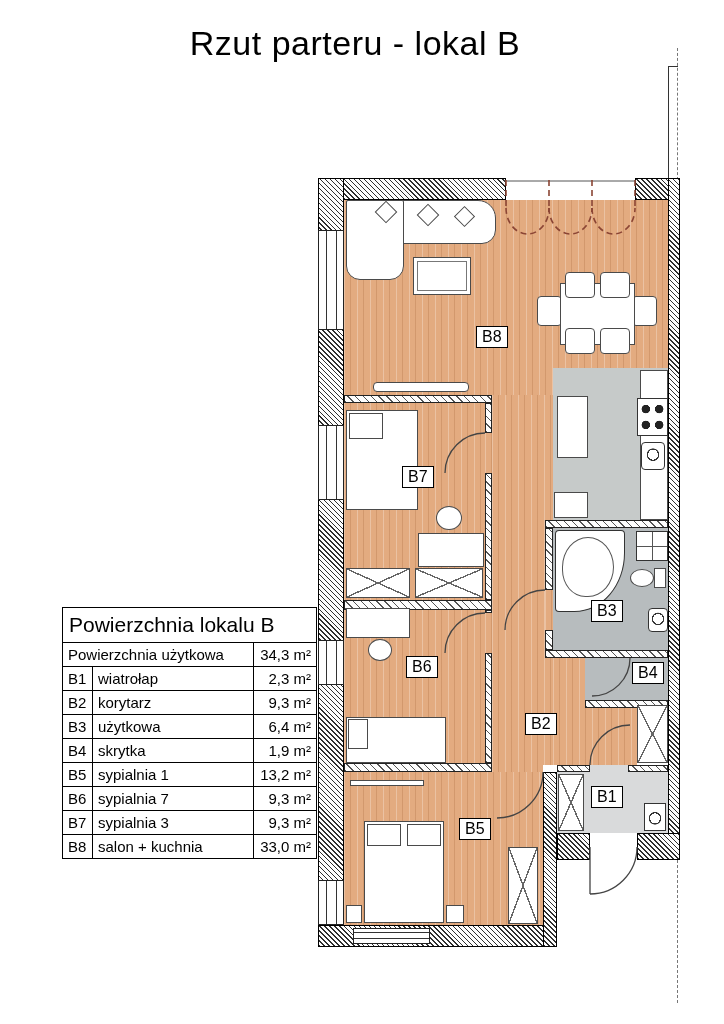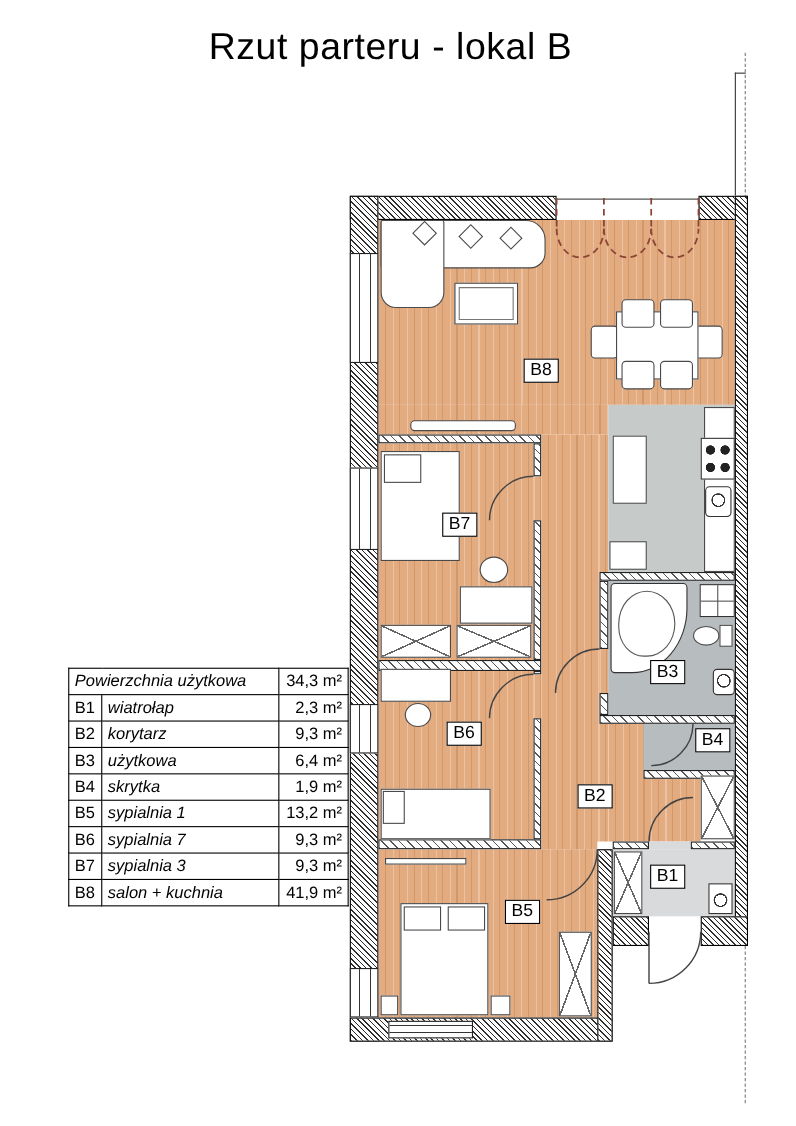--- a/index.html
+++ b/index.html
@@ -8,21 +8,21 @@
     font-family:"Liberation Sans", sans-serif;color:#000;overflow:hidden;
   }
   .abs{position:absolute;box-sizing:border-box;}
   
   #title{left:0;top:24px;width:710px;text-align:center;font-size:34px;letter-spacing:.5px;}
   
   #area-table{left:62px;top:607px;border-collapse:collapse;background:#fff;}
   #area-table td{border:1.5px solid #000;font-size:15px;padding:3px 5px;white-space:nowrap;}
   #area-table .t-title td{font-size:21px;padding:4px 6px;height:26px;}
   #area-table .code{width:22px;padding-right:2px;}
-  #area-table .name{width:150px;font-style:italic;}
+  #area-table .name{width:150px;}
   #area-table .val{width:52px;text-align:right;}
   
   #plan{left:318px;top:170px;width:364px;height:830px;}
   .ext{background:repeating-linear-gradient(45deg,#2e2e2e 0 1px,rgba(255,255,255,0) 1px 3.5px) #fdfdfd;border:1px solid #000;}
   .int{background:repeating-linear-gradient(45deg,#555 0 1px,rgba(255,255,255,0) 1px 5.5px) #fdfdfd;border:1px solid #222;}
   .wood{background:#e3ab80;background-image:repeating-linear-gradient(90deg,rgba(255,255,255,.28) 0 1px,rgba(255,255,255,0) 1px 6px,rgba(150,85,40,.22) 6px 7px,rgba(255,255,255,0) 7px 13px);}
   .fk{background:#c6cac9;}
   .fb{background:#b7bcbe;}
   .fe{background:#d9dadb;}
   .furn{background:#fff;border:1px solid #4a4a4a;}
@@ -190,20 +190,23 @@
   <div class="abs roomlabel" style="left:88px;top:486px;">B6</div>
   <div class="abs roomlabel" style="left:141px;top:648px;">B5</div>
   <div class="abs roomlabel" style="left:207px;top:543px;">B2</div>
   <div class="abs roomlabel" style="left:273px;top:430px;">B3</div>
   <div class="abs roomlabel" style="left:314px;top:492px;">B4</div>
   <div class="abs roomlabel" style="left:273px;top:616px;">B1</div>
 </div>
 
 <table class="abs" id="area-table">
   <tbody>
+      <tr class="t-title">
+    <td colspan="3">Powierzchnia lokalu B</td>
+  </tr>
   <tr>
     <td colspan="2" class="name">Powierzchnia użytkowa</td>
     <td class="val">34,3 m²</td>
   </tr>
   <tr>
     <td class="code">B1</td>
     <td class="name">wiatrołap</td>
     <td class="val">2,3 m²</td>
   </tr>
   <tr>
@@ -232,16 +235,16 @@
     <td class="val">9,3 m²</td>
   </tr>
   <tr>
     <td class="code">B7</td>
     <td class="name">sypialnia 3</td>
     <td class="val">9,3 m²</td>
   </tr>
   <tr>
     <td class="code">B8</td>
     <td class="name">salon + kuchnia</td>
-    <td class="val">41,9 m²</td>
+    <td class="val">33,0 m²</td>
   </tr>
 </tbody>
   </table>
 
 </body></html>

